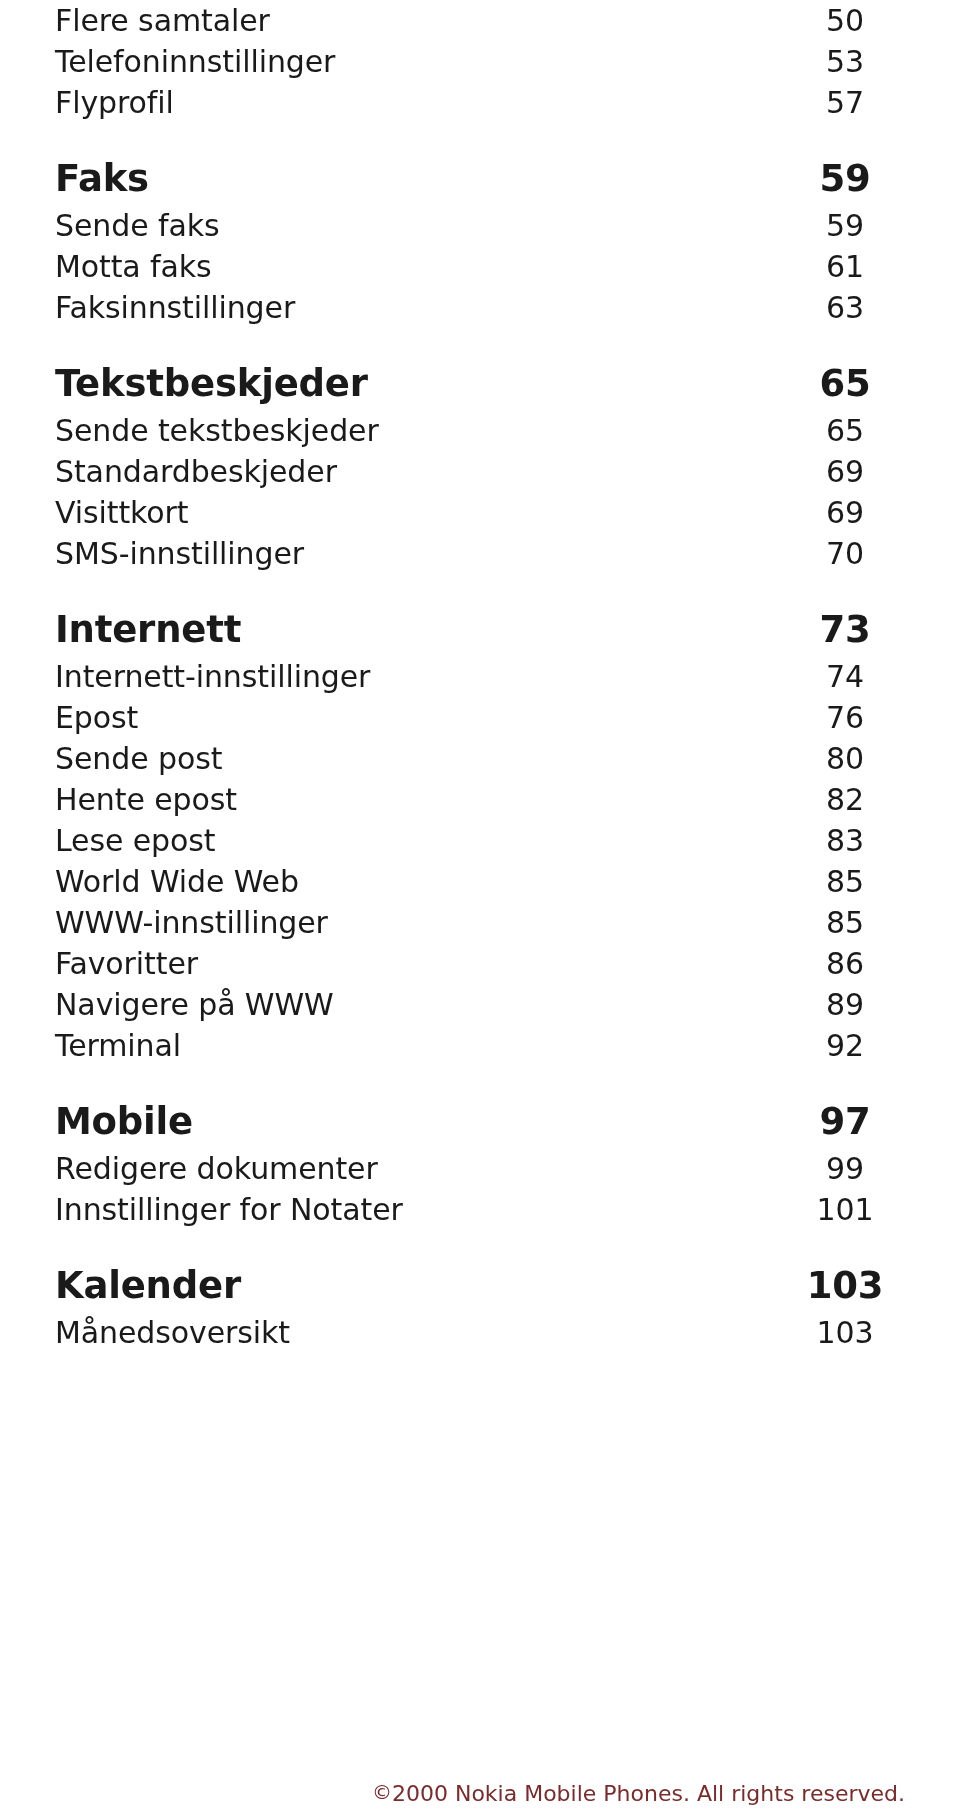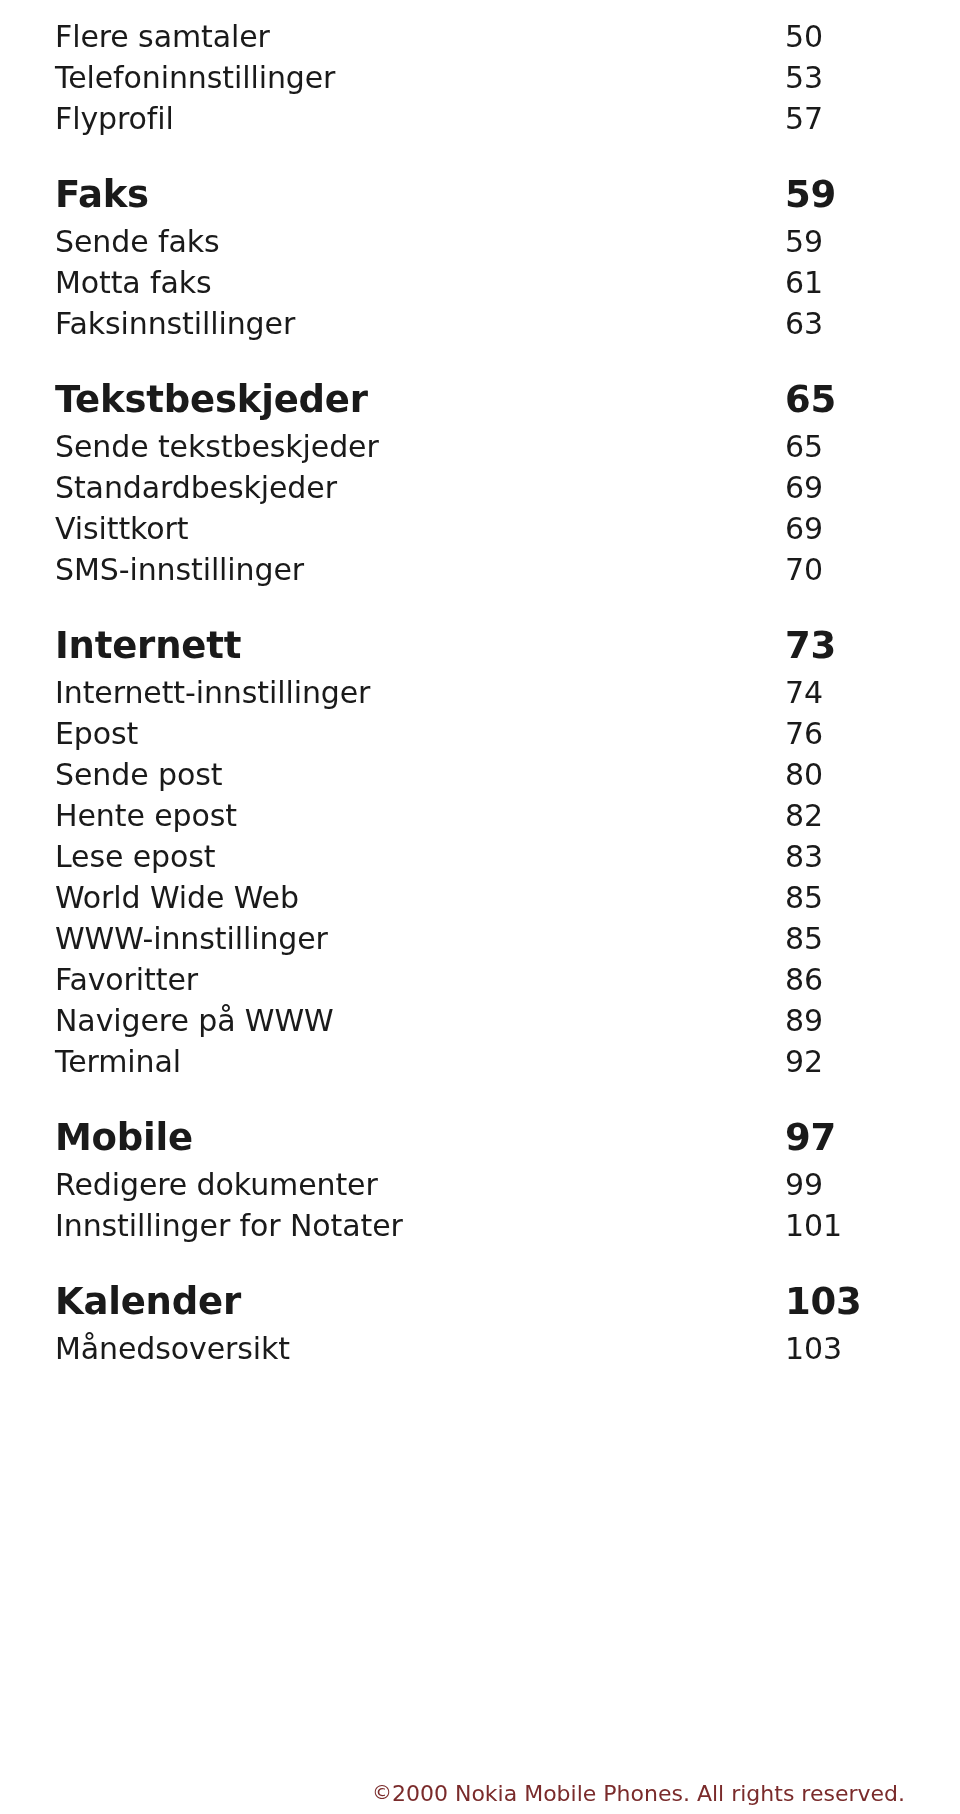--- a/index.html
+++ b/index.html
@@ -13,37 +13,37 @@
     font-family: "DejaVu Sans", "Liberation Sans", sans-serif;
     color: #1a1a1a;
     position: relative;
     overflow: hidden;
   }
   .page {
     position: relative;
     width: 960px;
     height: 1814px;
     box-sizing: border-box;
-    padding: 16px 55px 0 55px;
+    padding: 0 55px 0 55px;
   }
   .toc {
     width: 100%;
     border-collapse: collapse;
     table-layout: fixed;
   }
   .toc tr.entry td {
     padding: 0;
     vertical-align: baseline;
   }
   td.label {
     text-align: left;
     white-space: nowrap;
   }
   td.page-no {
-    text-align: left;
+    text-align: center;
     white-space: nowrap;
     width: 120px;
   }
   
   .lvl-1 td.label,
   .lvl-1 td.page-no {
     font-size: 37px;
     font-weight: bold;
     line-height: 52px;
     letter-spacing: -0.2px;

